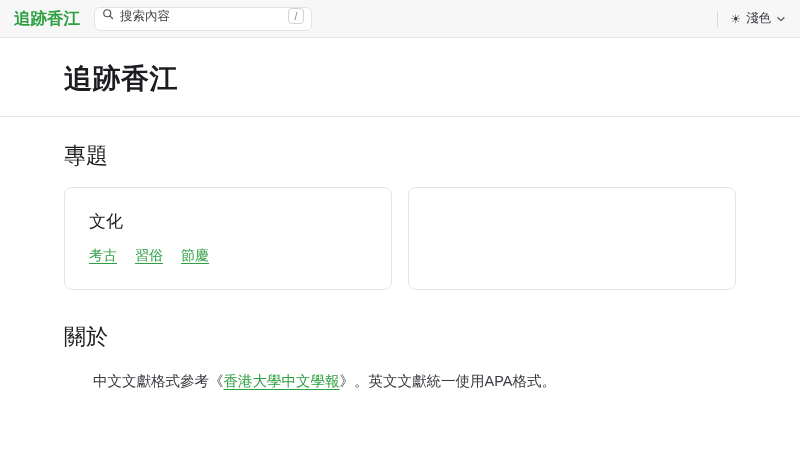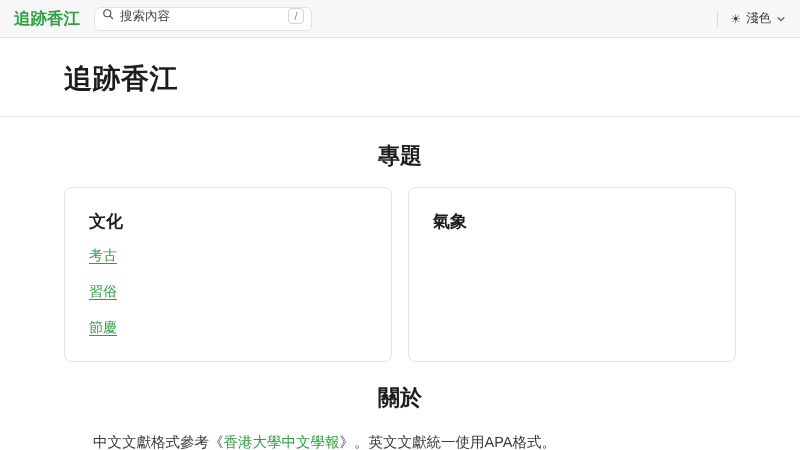--- a/index.html
+++ b/index.html
@@ -93,49 +93,47 @@
     color: #1c1c21;
     letter-spacing: 0.5px;
   }
   hr.full-rule {
     border: none;
     border-top: 1px solid #e6e6e9;
     margin: 18px 0 0 0;
   }
   h2.section-heading {
     font-size: 22px;
-    font-weight: 700;
+    font-weight: 400;
     color: #1c1c21;
     margin: 24px 0 16px;
-    text-align: center;
-  }
-  h2.about-heading { margin-top: 21px; }
+  }
+  h2.about-heading { margin-top: 32px; }
 
   .cards {
     display: grid;
     grid-template-columns: 1fr 1fr;
     gap: 16px;
   }
   .card {
     background: #ffffff;
     border: 1px solid #e2e2e3;
     border-radius: 8px;
     padding: 22px 24px 24px;
   }
   .card h3 {
     font-size: 17px;
-    font-weight: 700;
+    font-weight: 400;
     color: #1c1c21;
     margin-bottom: 14px;
   }
   .card-links {
     display: flex;
     gap: 18px;
     font-size: 14px;
-    flex-direction: column;
   }
   a.green-link {
     color: #2ea043;
     text-decoration: underline;
     text-decoration-thickness: 1px;
     text-underline-offset: 3px;
     cursor: pointer;
   }
   .about p {
     font-size: 14.5px;
@@ -185,21 +183,20 @@
     <div class="cards">
       <div class="card">
         <h3>文化</h3>
         <div class="card-links">
           <a class="green-link">考古</a>
           <a class="green-link">習俗</a>
           <a class="green-link">節慶</a>
         </div>
       </div>
       <div class="card">
-        <h3>氣象</h3>
       </div>
     </div>
 
     <h2 class="section-heading about-heading">關於</h2>
 
     <div class="about">
       <p><span>中文文獻格式參考《</span><a class="green-link">香港大學中文學報</a><span>》。英文文獻統一使用APA格式。</span></p>
 
     </div>
   </div>

